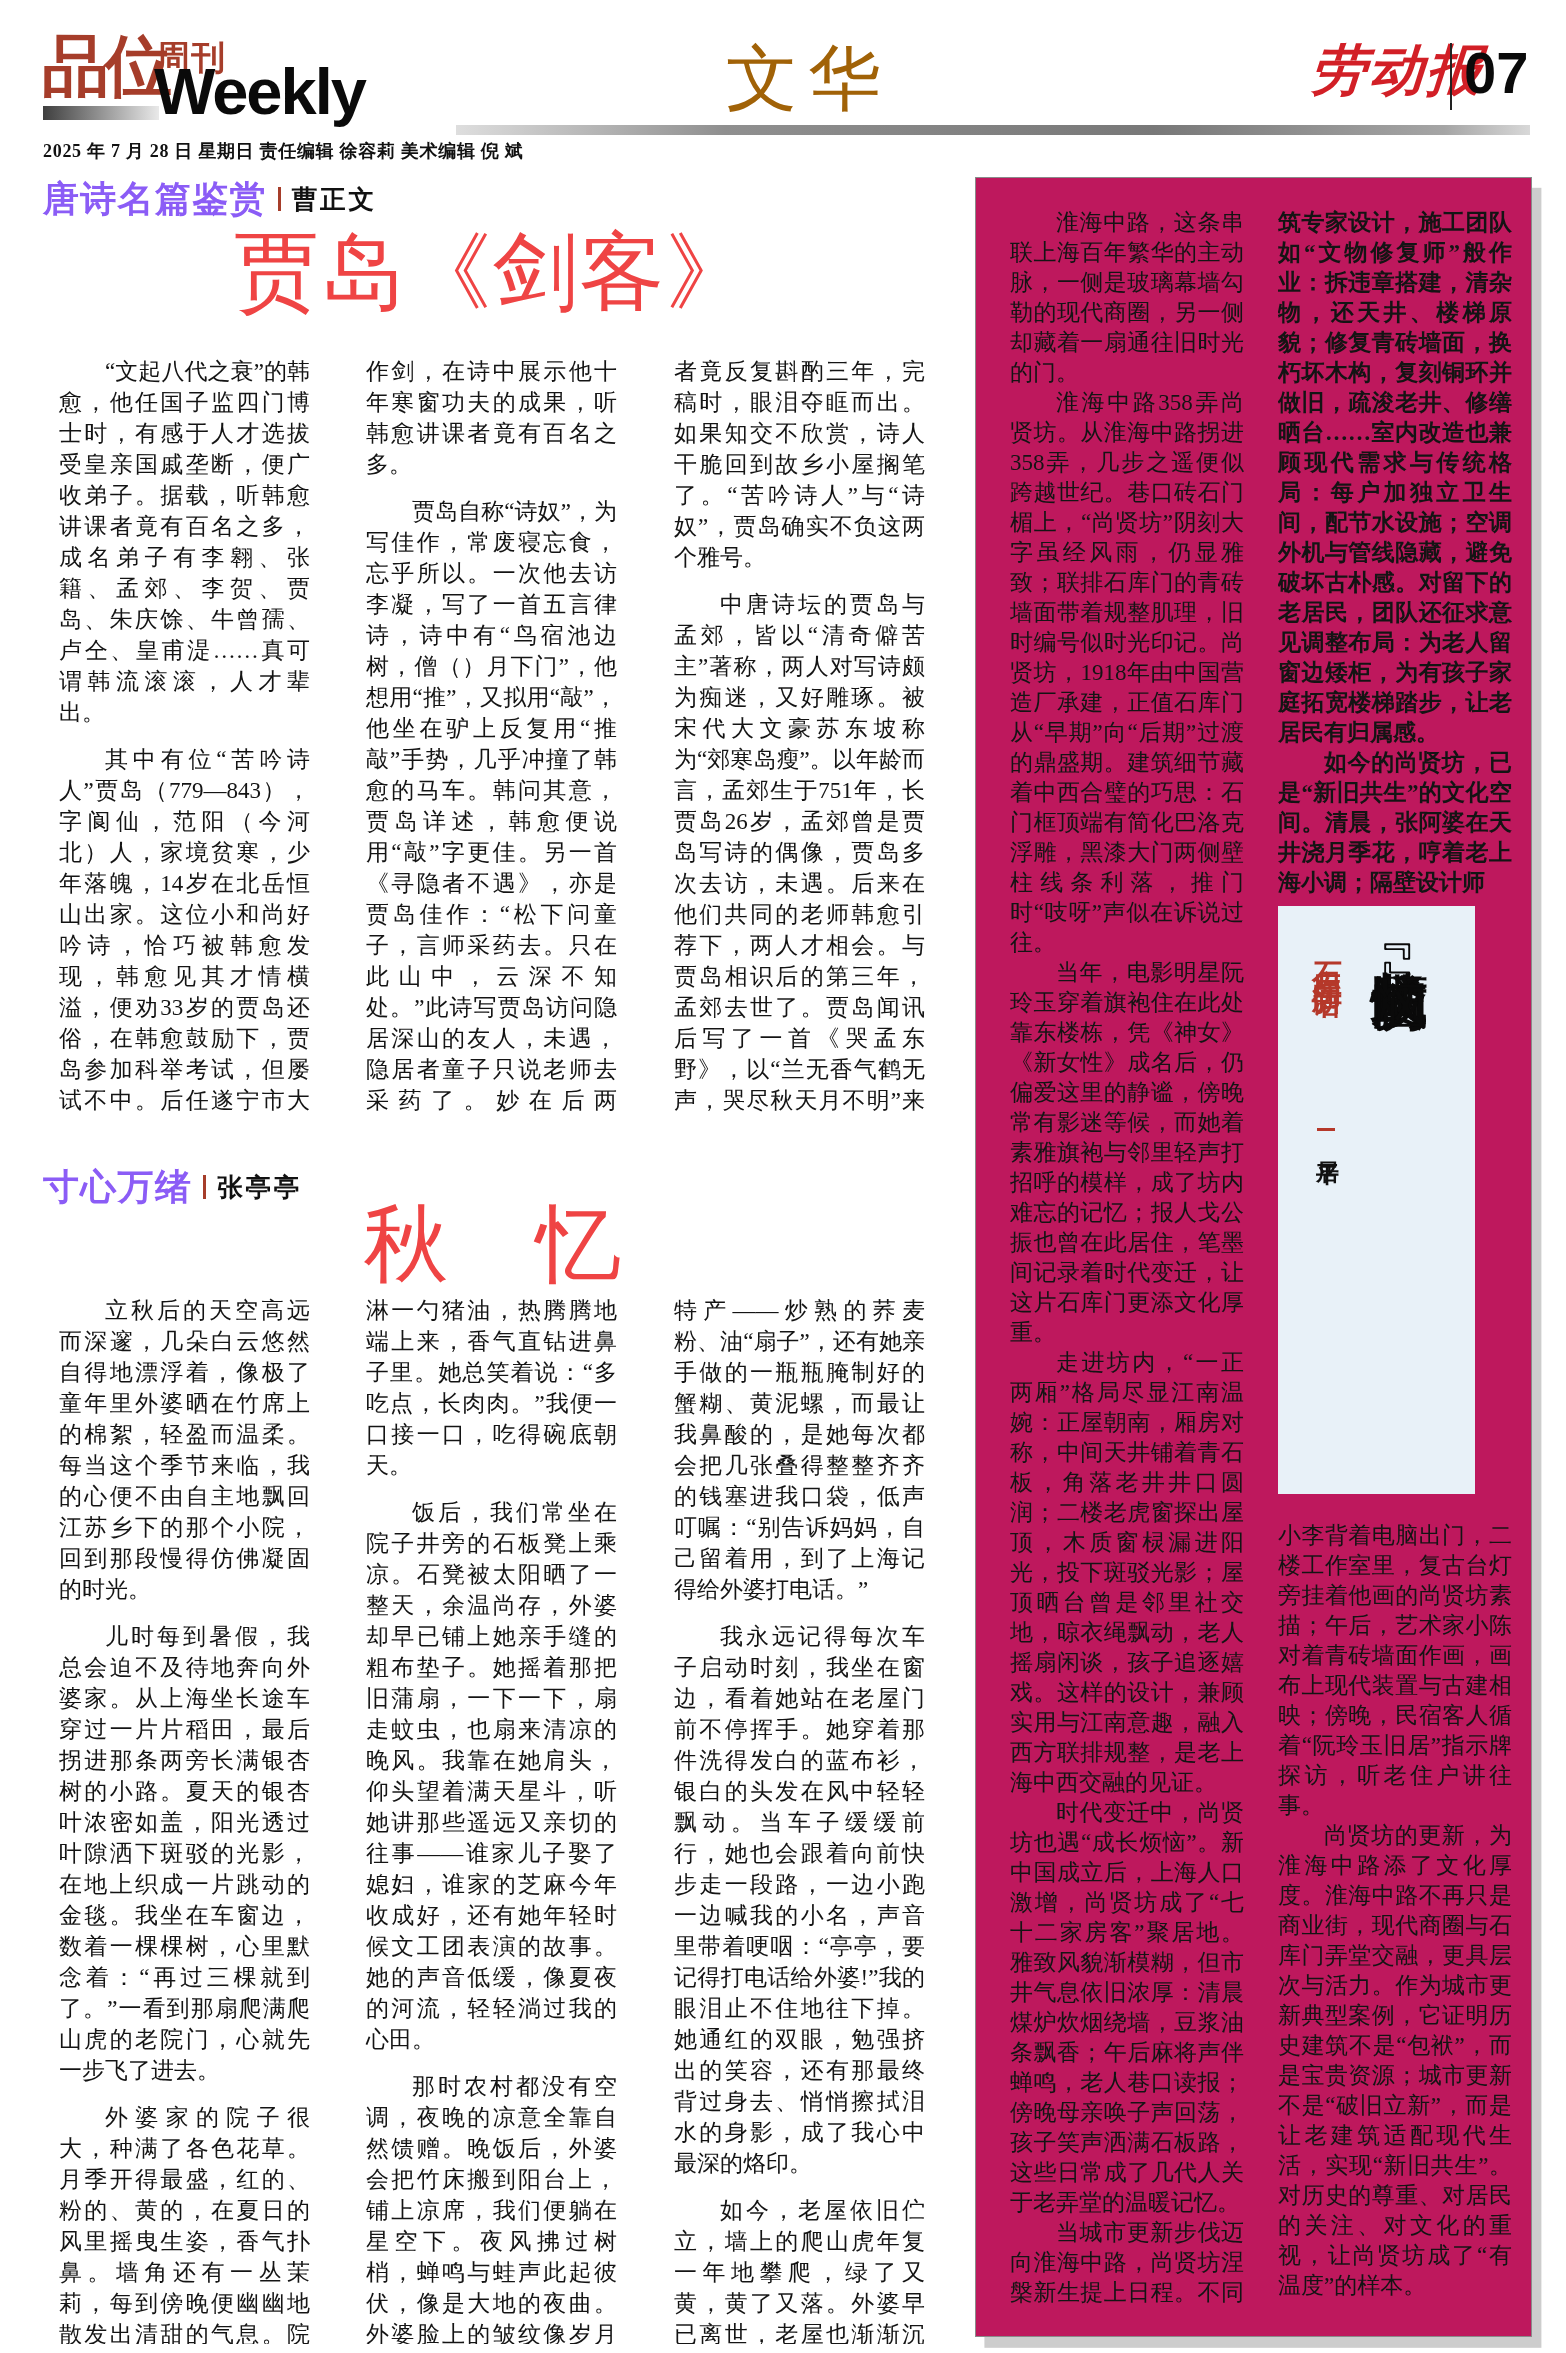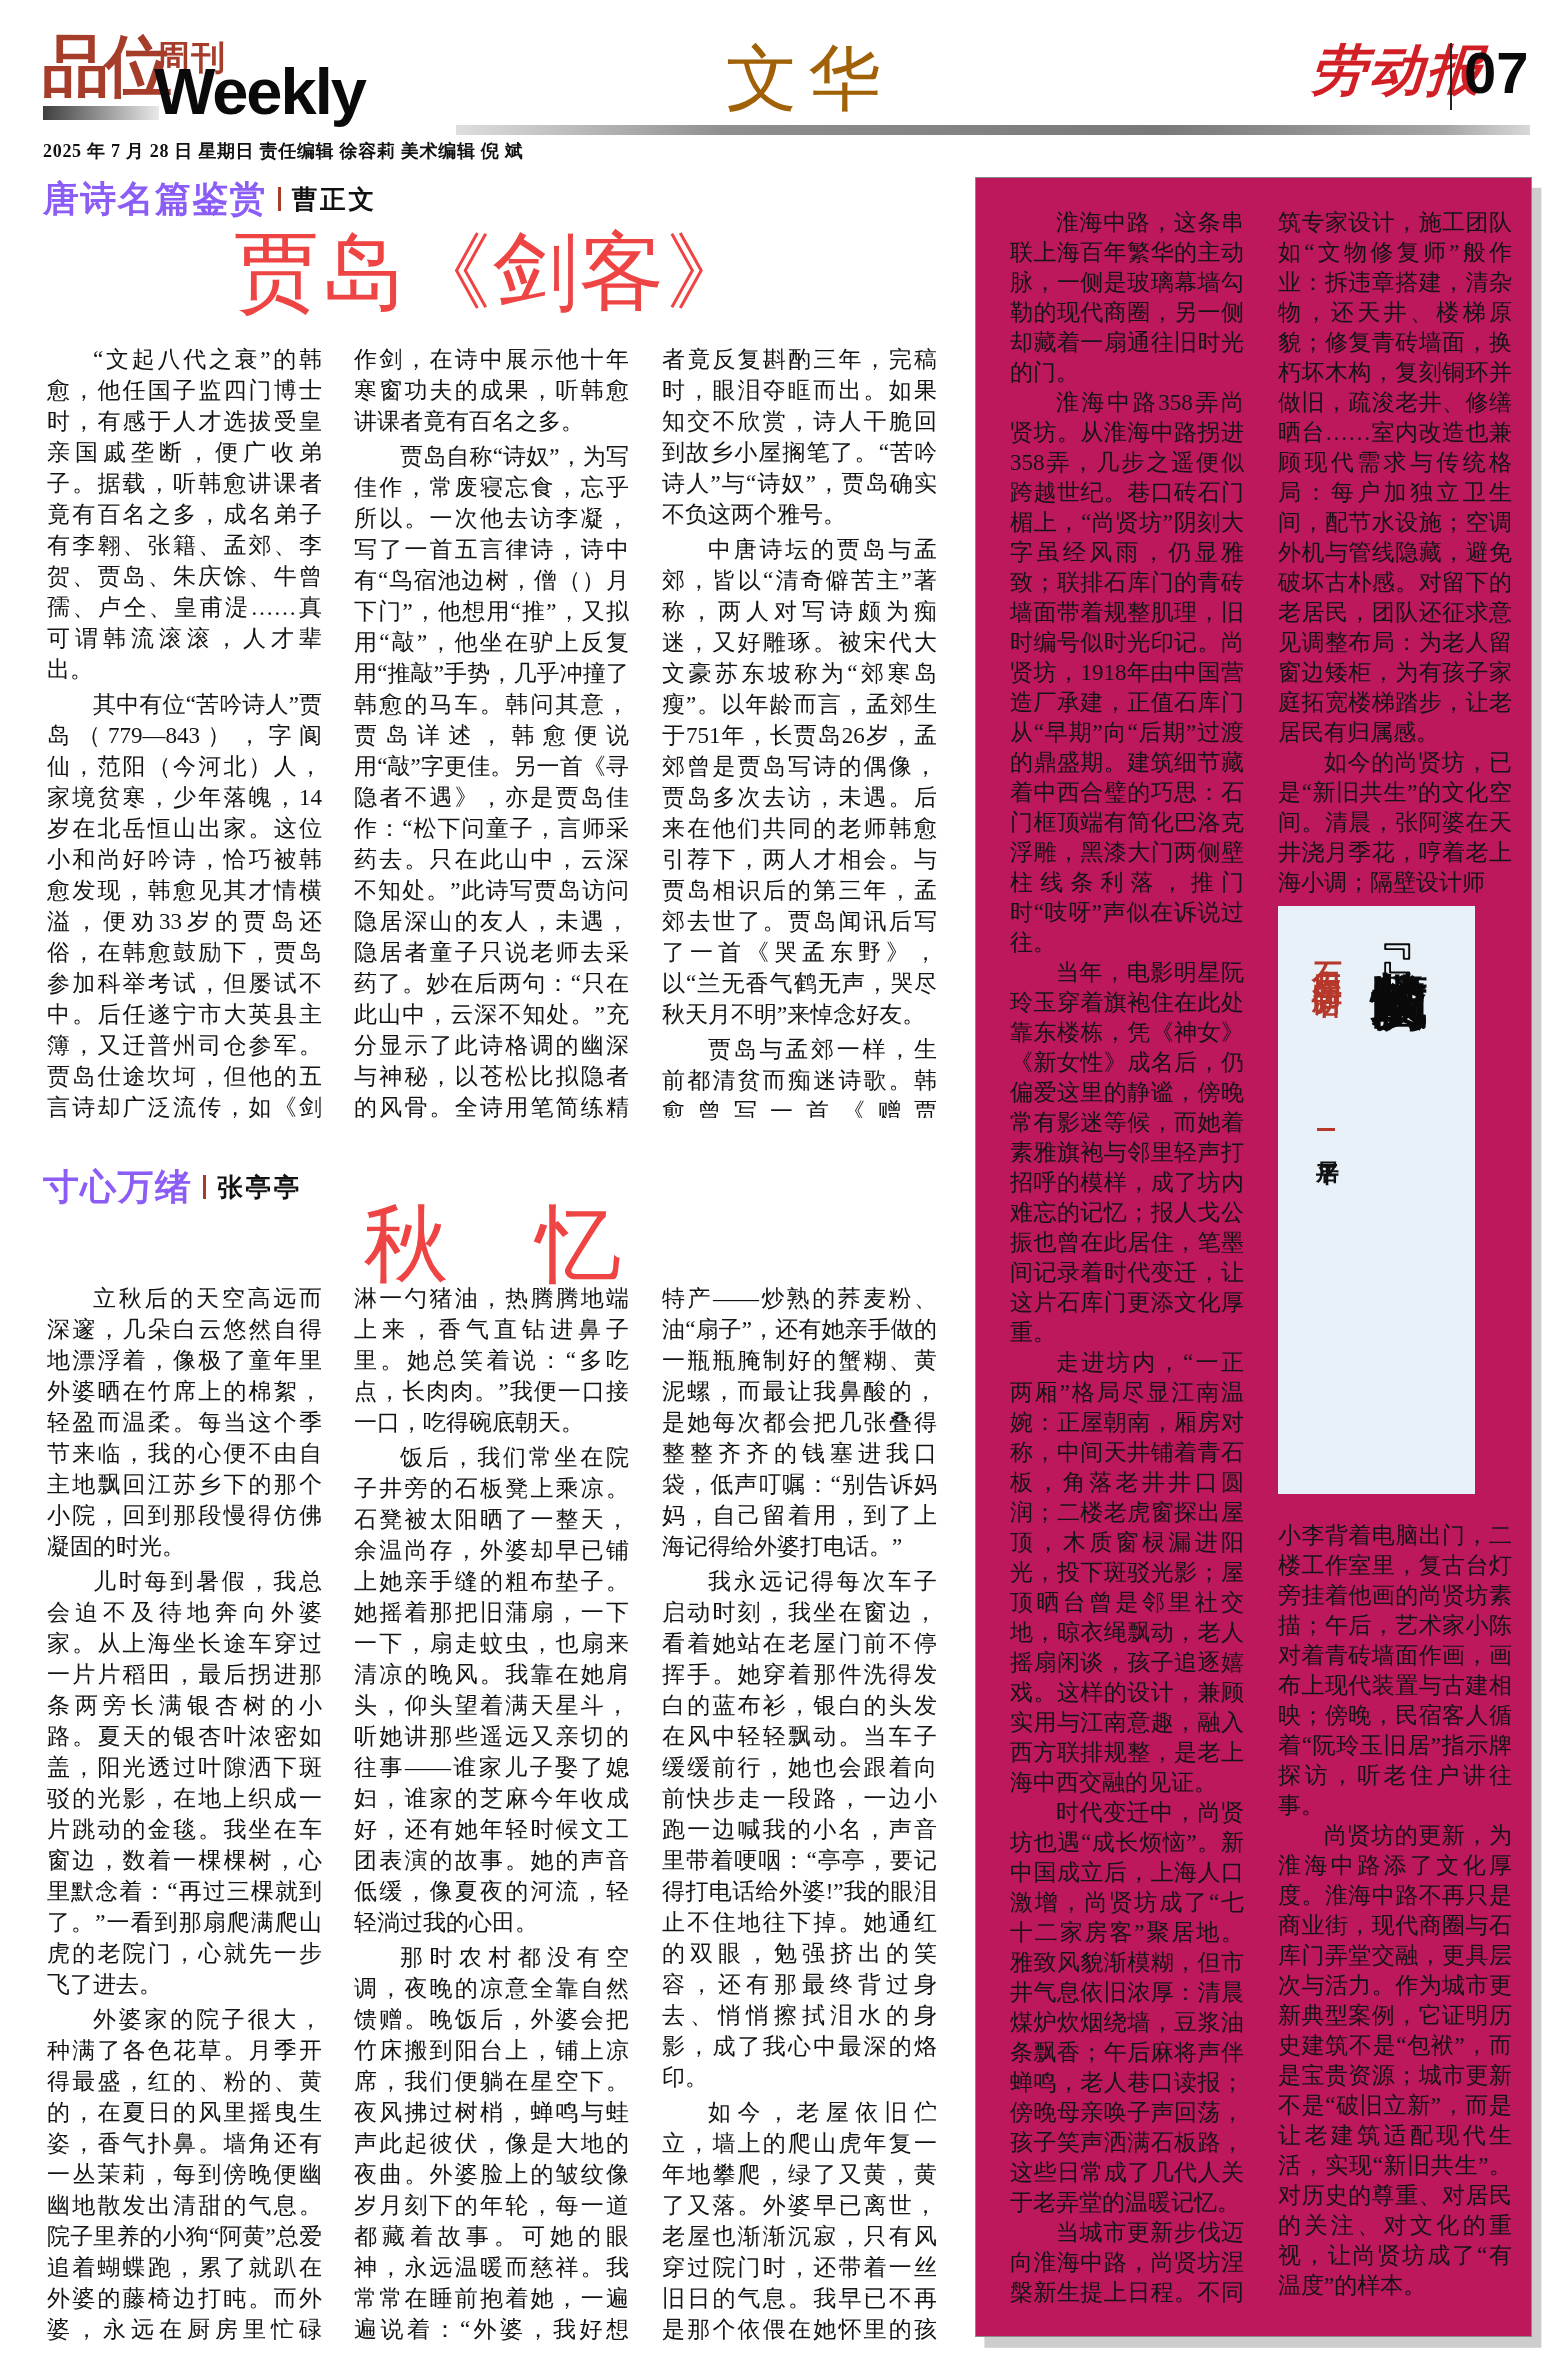--- a/index.html
+++ b/index.html
@@ -27,21 +27,21 @@
   
   .kicker{position:absolute;left:43px;height:32px;display:flex;align-items:center;}
   .kicker .kred{color:#8b5cf6;font-weight:bold;font-size:36px;letter-spacing:1.3px;}
   .kicker .kbar{display:inline-block;width:3.4px;height:24px;background:#a63d2a;margin:0 10.8px;}
   .kicker .kauth{color:#111;font-weight:bold;font-size:25.6px;letter-spacing:2.7px;}
   .big-title{position:absolute;left:43px;width:900px;text-align:center;color:#ef4444;
            font-size:85px;line-height:101px;font-weight:400;letter-spacing:1.3px;}
   
   .body-col{position:absolute;width:283px;font-size:23px;line-height:31px;text-align:justify;
            word-break:break-all;overflow:hidden;color:#141414;}
-  .body-col p{margin:4px;}
+  .body-col p{margin:16px;}
   .body-col p.p{text-indent:2em;}
   .body-col p.c{text-indent:0;}
   .body-col p.v{text-indent:3em;}
   
   .rbox{position:absolute;left:975px;top:177px;width:555px;height:2158px;background:#be185d;
         border:0.7px solid #8a8a8a;box-shadow:9.4px 10.8px 0 #cdcdcd;}
   .rcol{position:absolute;width:234px;font-size:23px;line-height:30px;text-align:justify;
         word-break:break-all;overflow:hidden;color:#141414;}
   .rcol p{margin:0;}
   .rcol p.p{text-indent:2em;}
@@ -123,21 +123,21 @@
 
   <div class="rbox">
     <div class="rcol" style="left:34px;top:30px;height:2096px;">
       <p class="p">淮海中路，这条串联上海百年繁华的主动脉，一侧是玻璃幕墙勾勒的现代商圈，另一侧却藏着一扇通往旧时光的门。</p>
       <p class="p">淮海中路358弄尚贤坊。从淮海中路拐进358弄，几步之遥便似跨越世纪。巷口砖石门楣上，“尚贤坊”阴刻大字虽经风雨，仍显雅致；联排石库门的青砖墙面带着规整肌理，旧时编号似时光印记。尚贤坊，1918年由中国营造厂承建，正值石库门从“早期”向“后期”过渡的鼎盛期。建筑细节藏着中西合璧的巧思：石门框顶端有简化巴洛克浮雕，黑漆大门两侧壁柱线条利落，推门时“吱呀”声似在诉说过往。</p>
       <p class="p">当年，电影明星阮玲玉穿着旗袍住在此处靠东楼栋，凭《神女》《新女性》成名后，仍偏爱这里的静谧，傍晚常有影迷等候，而她着素雅旗袍与邻里轻声打招呼的模样，成了坊内难忘的记忆；报人戈公振也曾在此居住，笔墨间记录着时代变迁，让这片石库门更添文化厚重。</p>
       <p class="p">走进坊内，“一正两厢”格局尽显江南温婉：正屋朝南，厢房对称，中间天井铺着青石板，角落老井井口圆润；二楼老虎窗探出屋顶，木质窗棂漏进阳光，投下斑驳光影；屋顶晒台曾是邻里社交地，晾衣绳飘动，老人摇扇闲谈，孩子追逐嬉戏。这样的设计，兼顾实用与江南意趣，融入西方联排规整，是老上海中西交融的见证。</p>
       <p class="p">时代变迁中，尚贤坊也遇“成长烦恼”。新中国成立后，上海人口激增，尚贤坊成了“七十二家房客”聚居地。雅致风貌渐模糊，但市井气息依旧浓厚：清晨煤炉炊烟绕墙，豆浆油条飘香；午后麻将声伴蝉鸣，老人巷口读报；傍晚母亲唤子声回荡，孩子笑声洒满石板路，这些日常成了几代人关于老弄堂的温暖记忆。</p>
       <p class="p">当城市更新步伐迈向淮海中路，尚贤坊涅槃新生提上日程。不同于“一拆了之”，这里秉持“修旧如故、活化利用”理念，邀古建</p>
     </div>
-    <div class="rcol" style="left:302px;top:30px;height:695px;">
+    <div class="rcol" style="left:302px;top:30px;height:695px;font-weight:bold;">
       <p class="c">筑专家设计，施工团队如“文物修复师”般作业：拆违章搭建，清杂物，还天井、楼梯原貌；修复青砖墙面，换朽坏木构，复刻铜环并做旧，疏浚老井、修缮晒台……室内改造也兼顾现代需求与传统格局：每户加独立卫生间，配节水设施；空调外机与管线隐藏，避免破坏古朴感。对留下的老居民，团队还征求意见调整布局：为老人留窗边矮柜，为有孩子家庭拓宽楼梯踏步，让老居民有归属感。</p>
       <p class="p">如今的尚贤坊，已是“新旧共生”的文化空间。清晨，张阿婆在天井浇月季花，哼着老上海小调；隔壁设计师</p>
     </div>
     <div class="tblock">
       <div class="tkick">石库门新语</div>
       <div class="tkick-bar"></div>
       <div class="tauth">居平</div>
       <div class="tmain">尚贤坊的『成长烦恼』</div>
     </div>
     <div class="rcol" style="left:302px;top:1343px;height:792px;">

